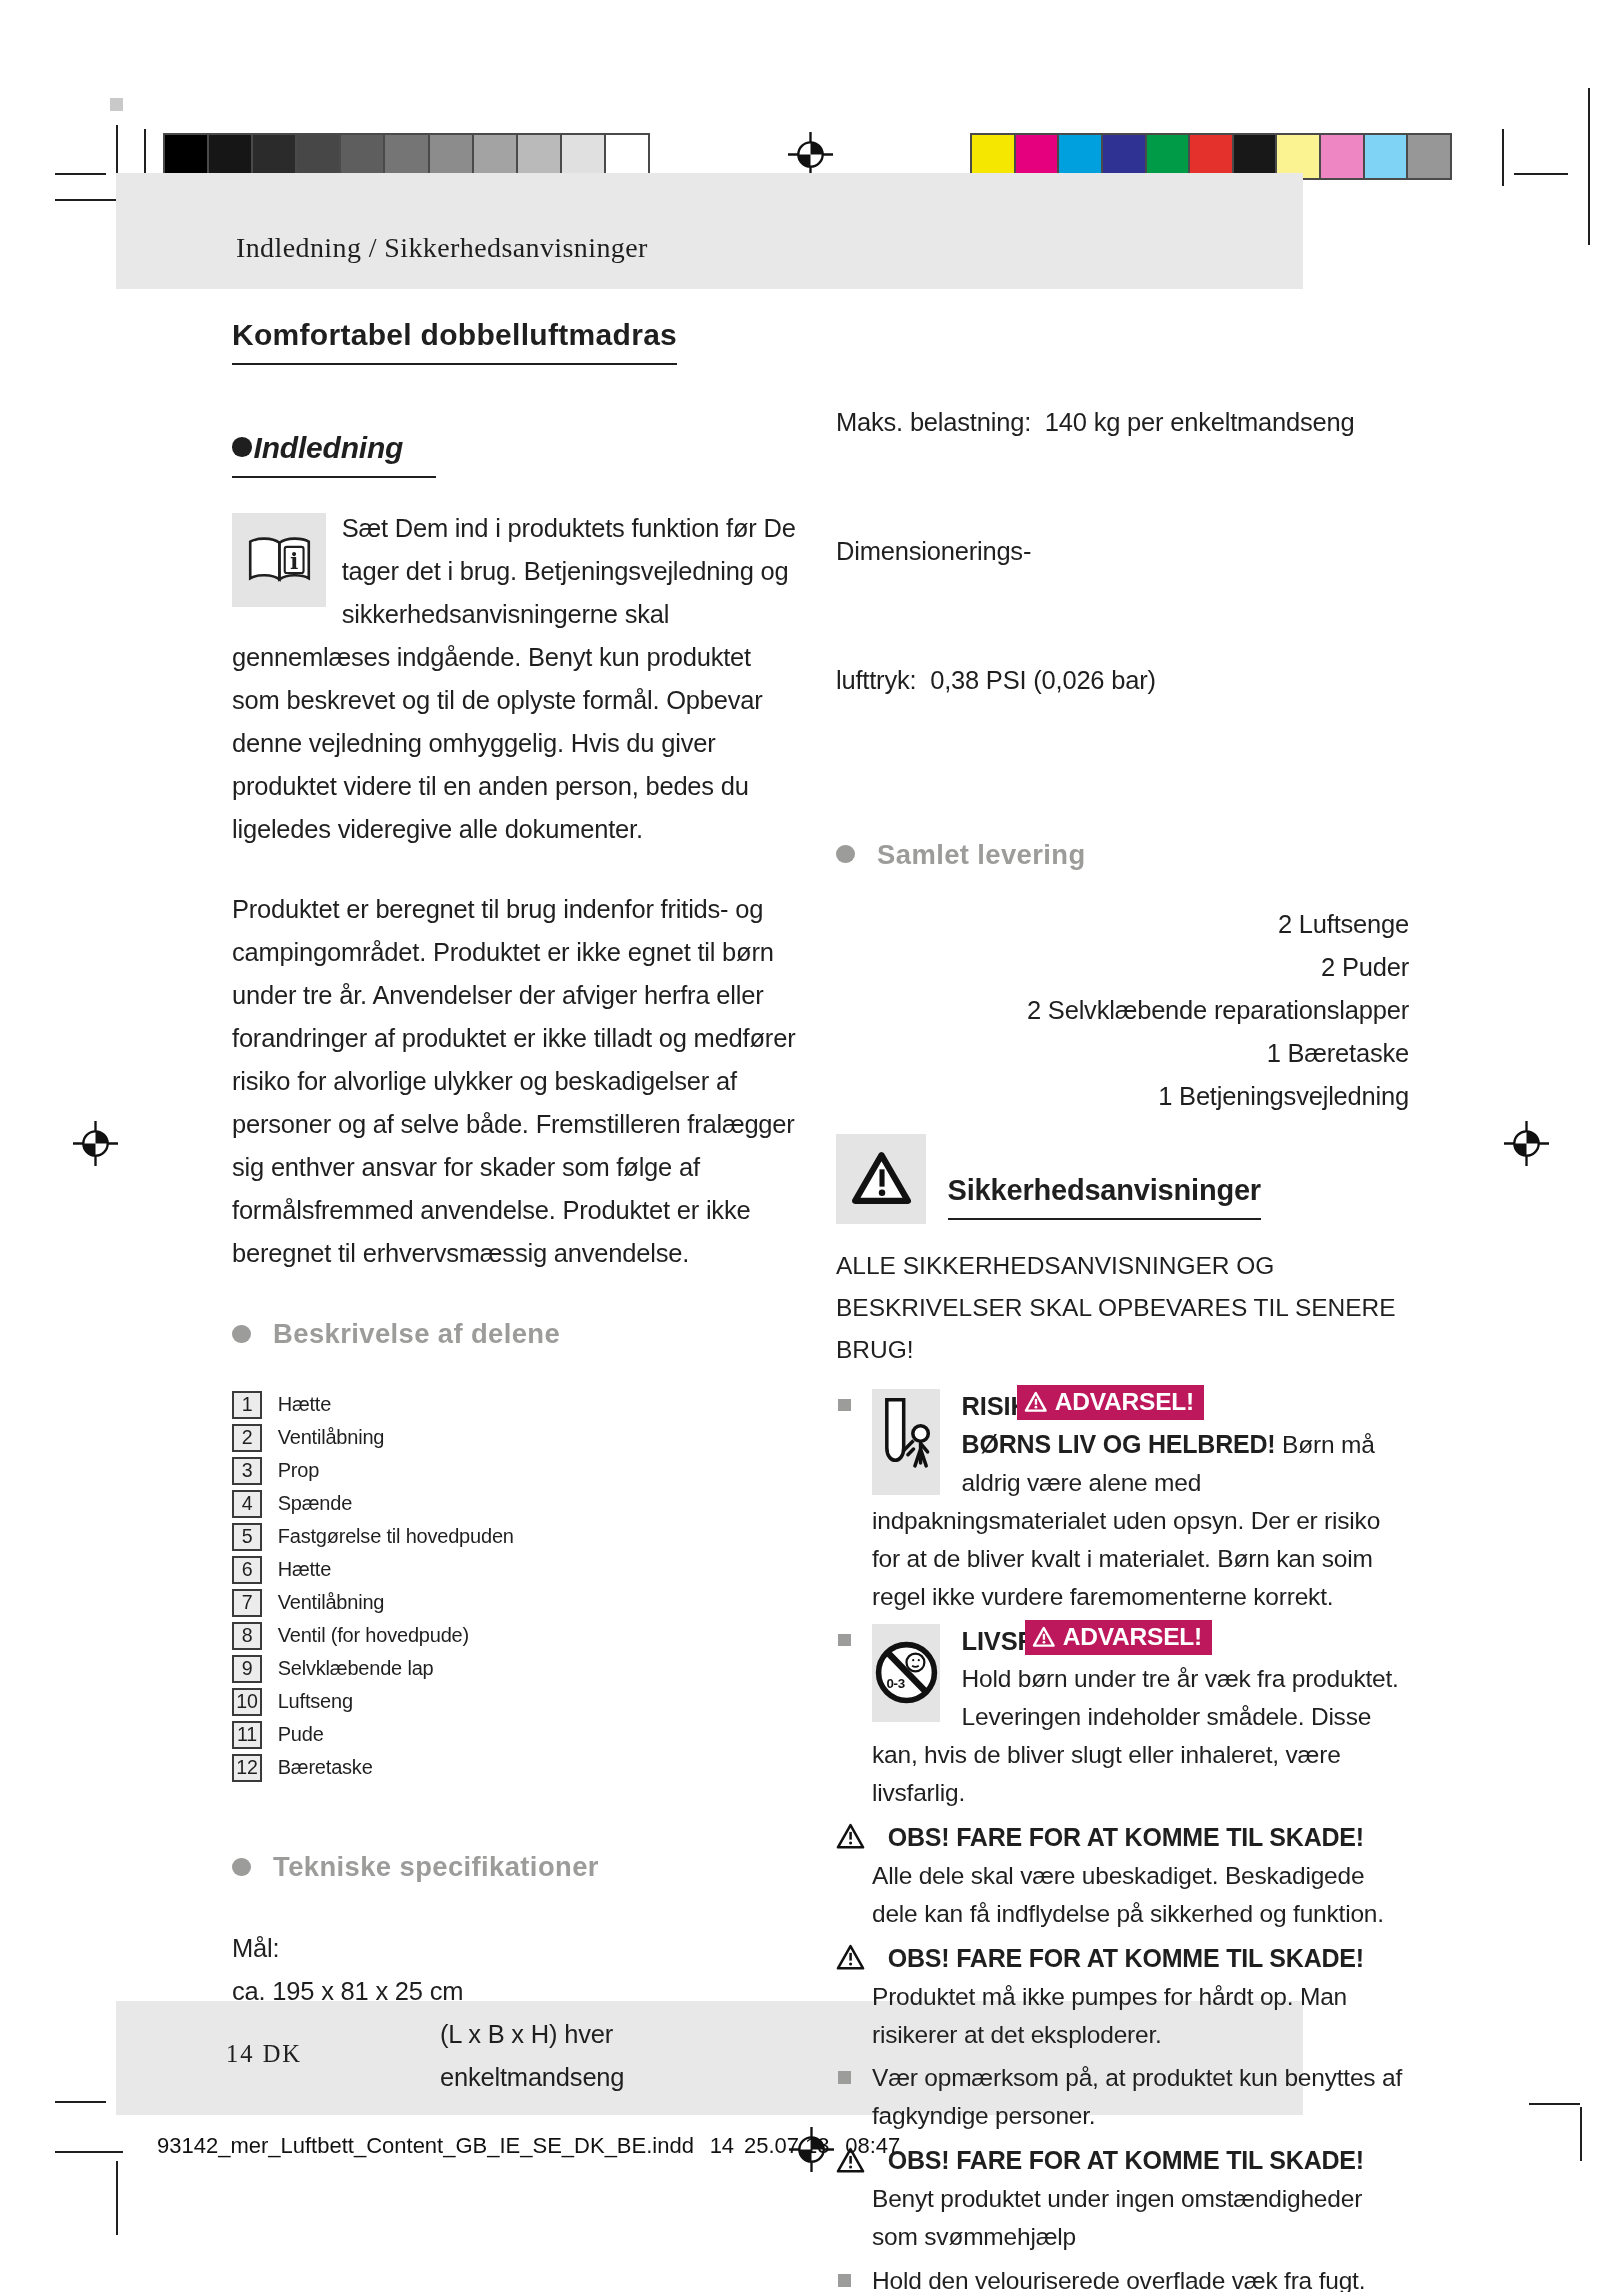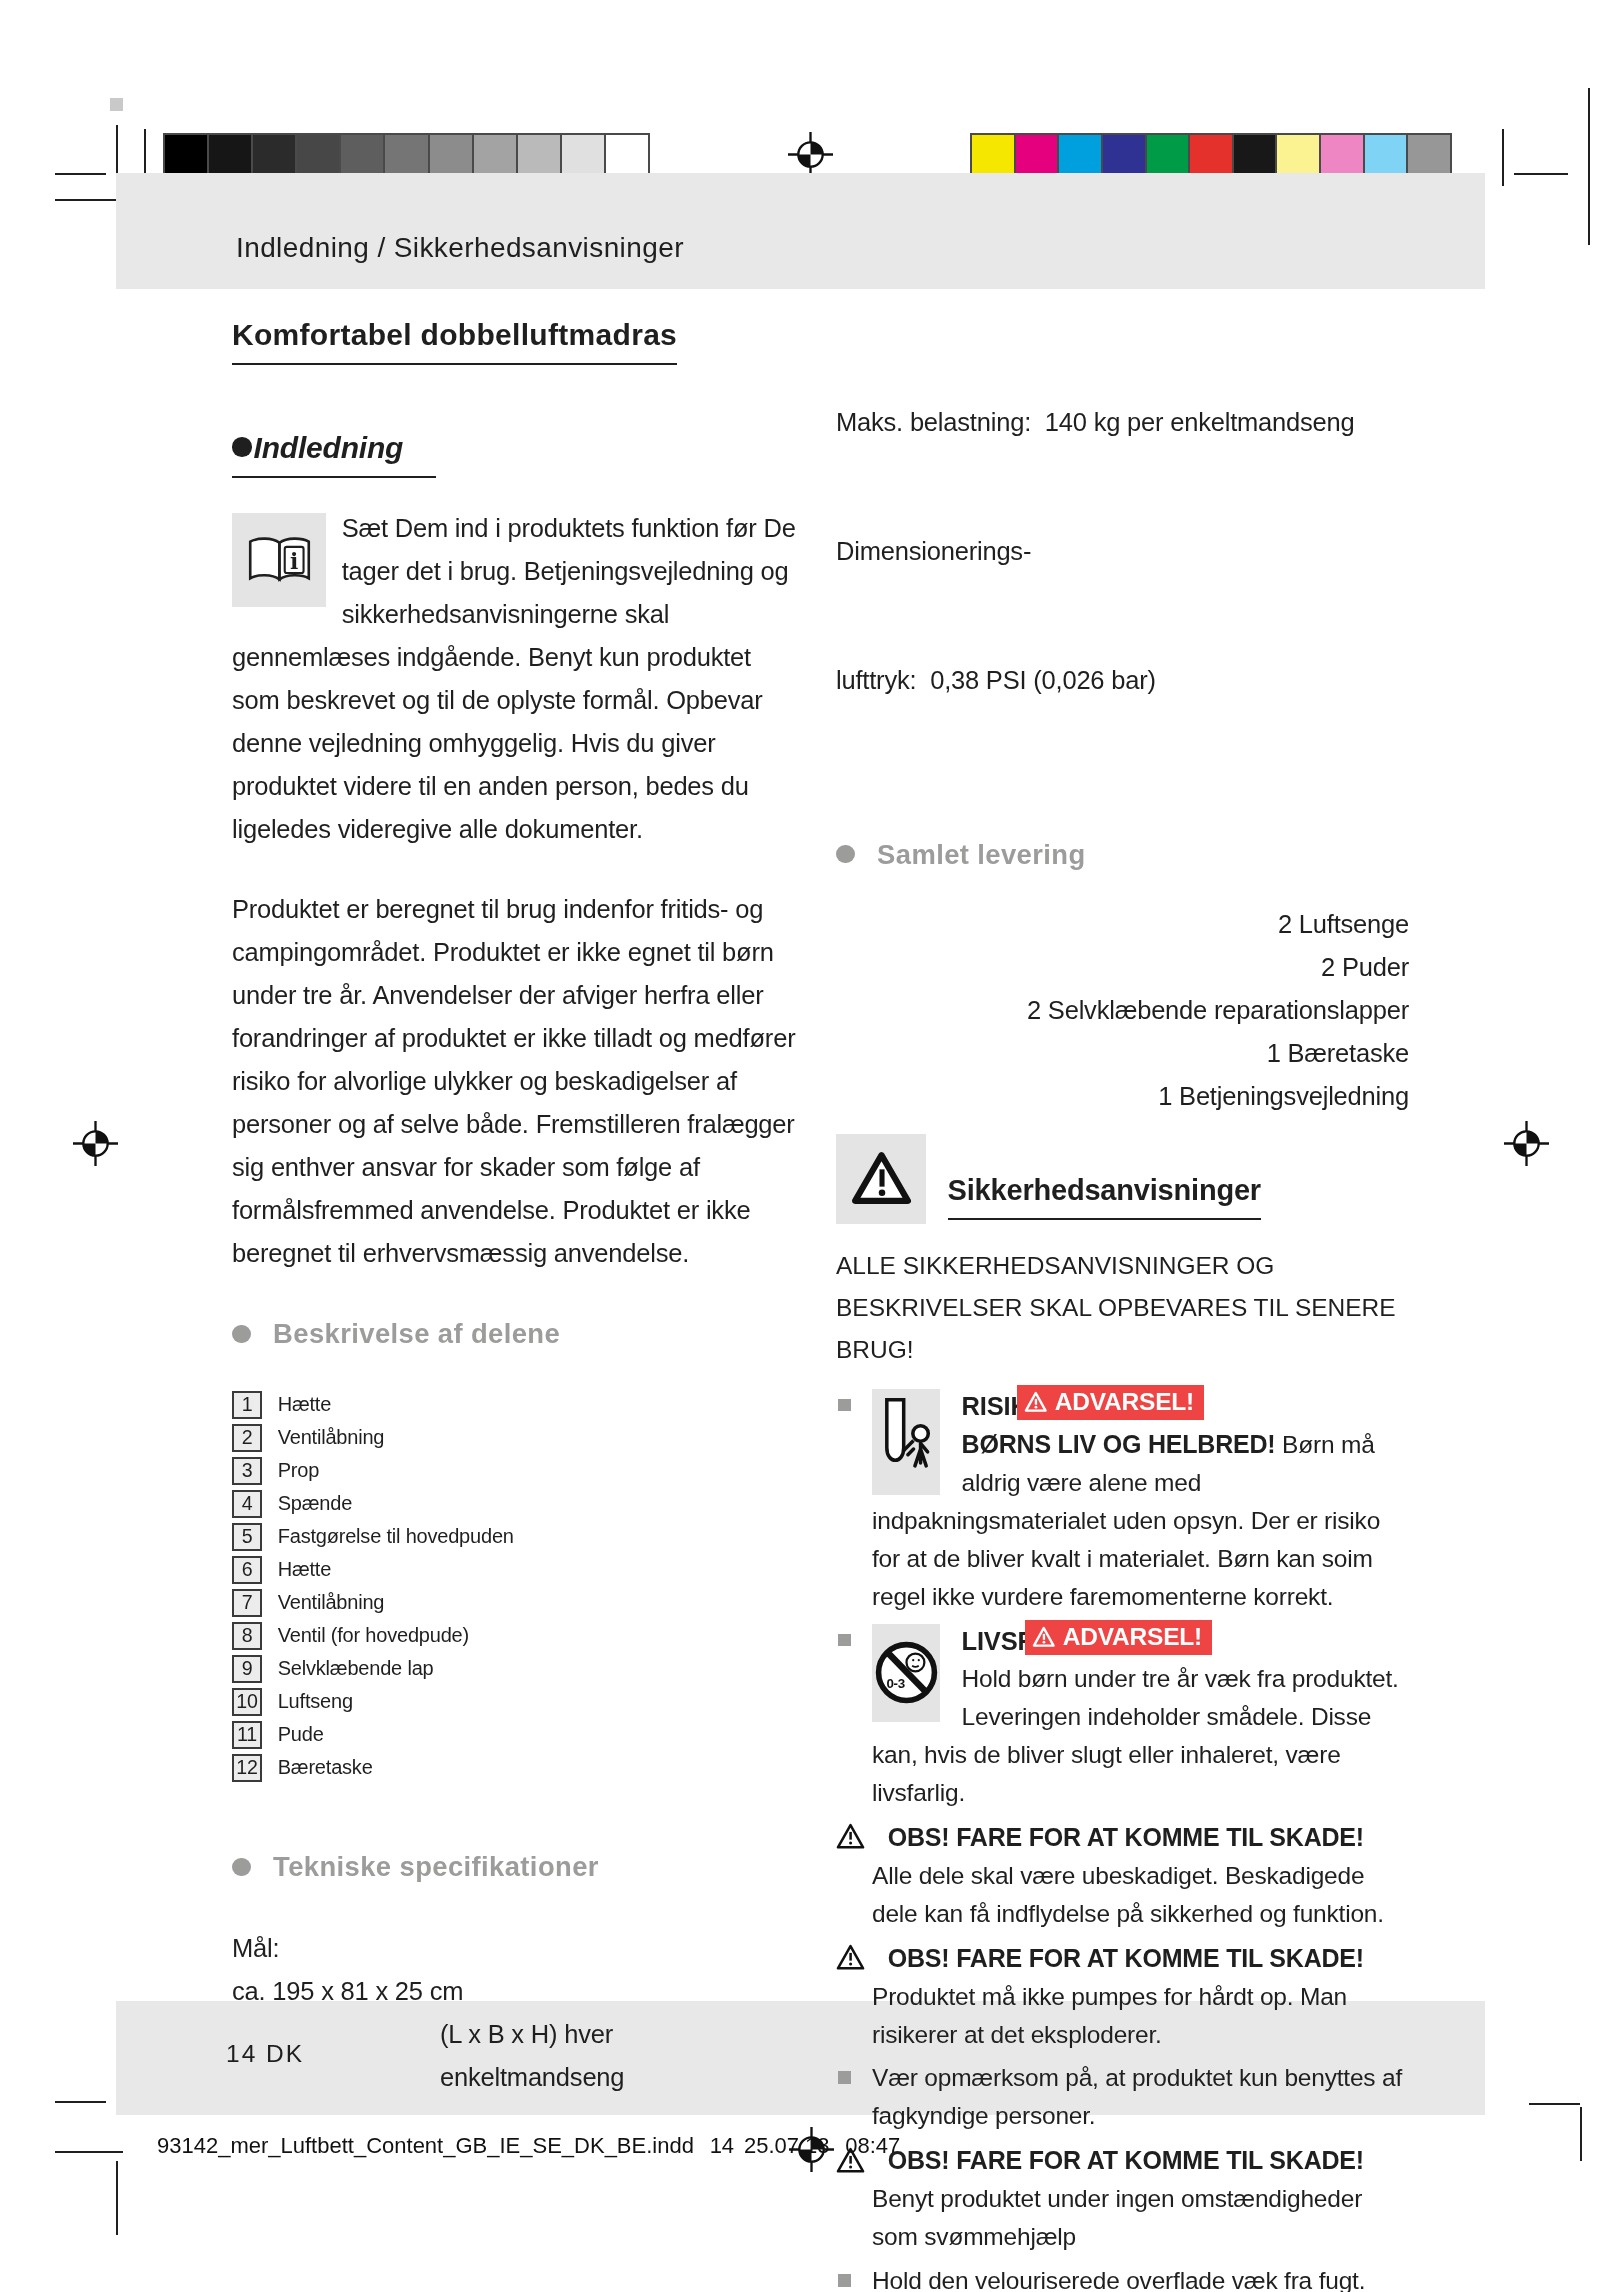--- a/index.html
+++ b/index.html
@@ -10,21 +10,21 @@
 
   
   .calbar{position:absolute;display:flex;border:2.9px solid #4a4a4a;box-sizing:border-box;}
   .calbar .sw{flex:1;border-right:2px solid #4a4a4a;}
   .calbar .sw:last-child{border-right:none;}
 
   
   .regmark{position:absolute;width:45px;height:45px;}
 
   
-  .band{position:absolute;left:116px;width:1369px;background:#e8e8e8;}
+  .band{position:absolute;left:116px;width:1187px;background:#e8e8e8;font-family:Liberation Serif, serif;}
   .band-header{top:173px;height:116px;}
   .band-footer{top:2001px;height:114px;}
   .runninghead{position:absolute;left:120px;top:59px;font-size:28px;letter-spacing:0.4px;color:#1f1f1f;}
   .pagenum{position:absolute;left:110px;top:39px;font-size:24.5px;letter-spacing:2px;}
 
   .footerline{position:absolute;left:157px;top:2133px;font-size:22px;color:#111;white-space:pre;display:flex;}
   .footerline span{display:inline-block;}
 
   
   .col{position:absolute;top:289px;font-size:25.5px;line-height:43px;letter-spacing:-0.2px;}
@@ -63,21 +63,21 @@
   .safehead .iconbox{width:90px;height:90px;flex:none;}
   .safehead .t{margin:0 0 3.9px 21.6px;font-size:29px;font-weight:700;border-bottom:2.5px solid #1f1f1f;padding-bottom:5.9px;}
 
   .caps{margin-top:21.6px;font-size:24.5px;line-height:42px;letter-spacing:0;}
 
   .sitem{position:relative;padding-left:36px;font-size:24.5px;line-height:38px;margin-top:5.9px;}
   .sqbullet{position:absolute;left:2px;top:11.8px;width:12.7px;height:12.7px;background:#9c9c9b;}
   .warnicon{float:left;width:68px;margin:2px 21.6px 3.9px 0;}
   .ovl{position:relative;display:inline-block;height:37px;vertical-align:top;}
   .ovl .w{font-weight:700;font-size:25.5px;}
-  .badge{position:absolute;top:-2px;background:#ef4444;color:#fff;font-weight:700;font-size:24.5px;
+  .badge{position:absolute;top:-2px;background:#be185d;color:#fff;font-weight:700;font-size:24.5px;
          padding:2.9px 9.8px 4.9px 7.8px;display:flex;align-items:center;gap:6.9px;white-space:nowrap;line-height:27.4px;}
   .boldseg{font-weight:700;font-size:25px;}
   .obs-tri{position:absolute;left:0;top:4.9px;}
   .obs-head{font-weight:700;font-size:25px;letter-spacing:-0.2px;}
   .clear{clear:both;}
 </style>
 </head>
 <body>
 
 <div class="page">

